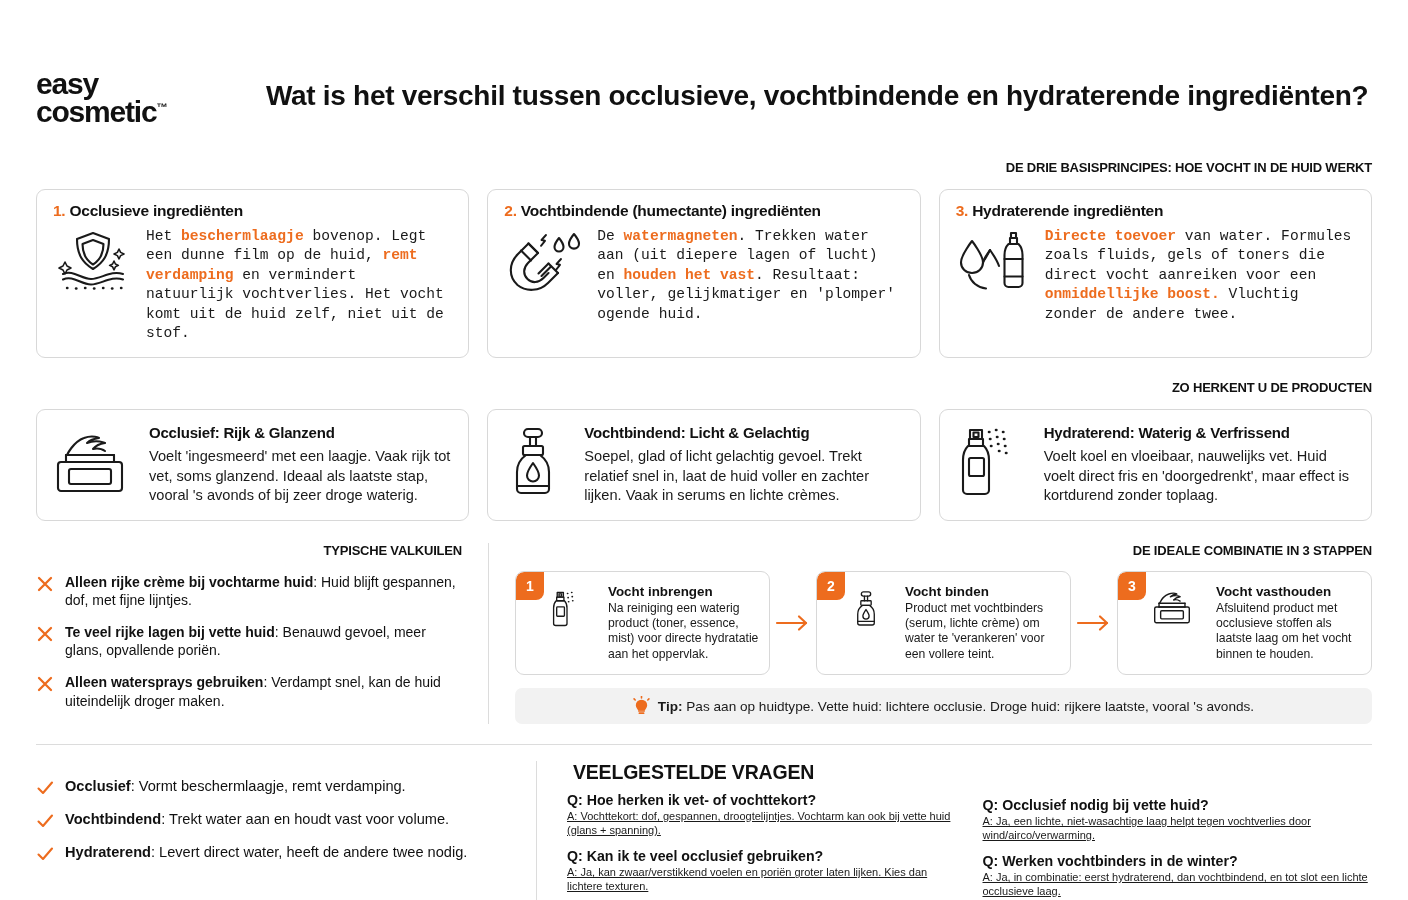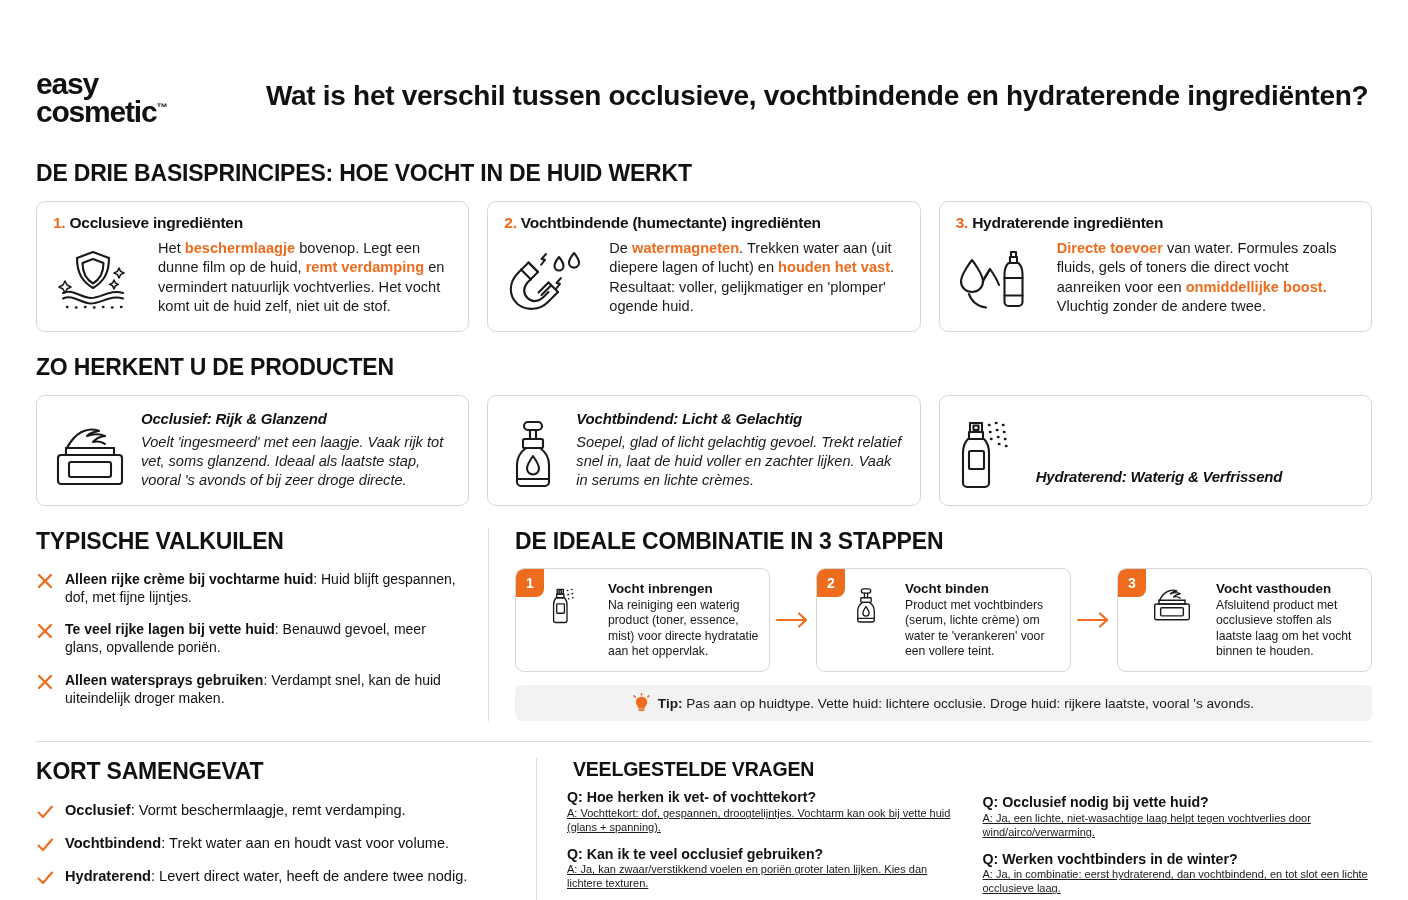--- a/index.html
+++ b/index.html
@@ -13,39 +13,39 @@
   .page { position: relative; width: 1408px; height: 900px; padding: 0; margin-top: 48px; }
 
   
   .header { display: flex; align-items: flex-start; padding: 16px 36px 0 36px; height: 112px; }
   .logo { width: 230px; flex: 0 0 230px; padding-top: 6px; }
   .logo-txt { font-weight: 800; font-size: 30px; line-height: 0.92; letter-spacing: -1.2px; color: #111; }
   .logo-txt .tm { font-size: 11px; vertical-align: super; letter-spacing: 0; font-weight: 700; }
   .title { font-size: 28px; font-weight: 700; line-height: 1.28; letter-spacing: -0.3px; color: #111; padding-top: 14px; }
 
   
-  .sec-head { font-size: 23px; font-weight: 800; letter-spacing: -0.2px; color: #111; }
+  .sec-head { font-size: 13px; font-weight: 800; letter-spacing: -0.2px; color: #111; text-align: right; }
 
   .band { padding: 0 36px; }
 
   
   .row3 { display: flex; gap: 18px; margin-top: 14px; }
   .card {
     flex: 1 1 0; border: 1px solid #d8d8d8; border-radius: 9px; background: #fff;
     padding: 12px 16px 14px 16px;
   }
   .card-title { font-size: 15.5px; font-weight: 800; letter-spacing: -0.25px; margin-bottom: 7px; color:#111; }
   .card-title .num { color: #ED6C1E; }
-  .card-body { display: flex; gap: 25px; align-items: center; }
+  .card-body { display: flex; gap: 13px; align-items: flex-start; font-family: Liberation Mono, monospace; }
   .icon-box { flex: 0 0 auto; padding-top: 2px; }
   .card-text { font-size: 14.6px; line-height: 1.33; color: #1a1a1a; }
   .or { color: #ED6C1E; font-weight: 700; }
 
   
-  .card2 { display: flex; gap: 14px; align-items: flex-end; padding: 14px 16px 14px 16px; font-style: italic; }
+  .card2 { display: flex; gap: 22px; align-items: flex-start; padding: 14px 16px 14px 16px; }
   .card2 .txtwrap { flex: 1 1 auto; }
   .card2 .hd { font-size: 15px; font-weight: 800; letter-spacing: -0.2px; margin-bottom: 6px; color:#111; }
 
   
   .mid { display: flex; margin-top: 22px; padding: 0 36px; }
   .mid-left { width: 452px; flex: 0 0 452px; padding-right: 26px; }
   .mid-div { width: 1px; background: #dcdcdc; flex: 0 0 1px; }
   .mid-right { flex: 1 1 auto; padding-left: 26px; }
 
   .pitfalls { margin-top: 15px; }
@@ -221,21 +221,21 @@
             <path d="M13 29 h48"></path>
             <path d="M13 36 h48"></path>
             <path d="M13 29 L13 36"></path>
             <path d="M61 29 L61 36"></path>
             <path d="M8 36 h58 a3 3 0 0 1 3 3 v23 a3 3 0 0 1 -3 3 H8 a3 3 0 0 1 -3 -3 V39 a3 3 0 0 1 3 -3 Z"></path>
             <rect x="16" y="43" width="42" height="15" rx="2"></rect>
           </svg>
         </div>
         <div class="txtwrap">
           <div class="hd">Occlusief: Rijk &amp; Glanzend</div>
-          <div class="card-text">Voelt 'ingesmeerd' met een laagje. Vaak rijk tot vet, soms glanzend. Ideaal als laatste stap, vooral 's avonds of bij zeer droge directe.</div>
+          <div class="card-text">Voelt 'ingesmeerd' met een laagje. Vaak rijk tot vet, soms glanzend. Ideaal als laatste stap, vooral 's avonds of bij zeer droge waterig.</div>
         </div>
       </div>
 
       <div class="card card2">
         <div class="icon-box">
           <svg width="58" height="72" viewBox="0 0 58 72" fill="none" stroke="#1a1a1a" stroke-width="2.1" stroke-linecap="round" stroke-linejoin="round">
             <path d="M24 3 h10 a4 4 0 0 1 0 8 h-10 a4 4 0 0 1 0 -8 Z"></path>
             <path d="M26 11 v9"></path>
               <path d="M32 11 v9"></path>
             <rect x="19" y="20" width="20" height="9" rx="1.5"></rect>
@@ -268,20 +268,21 @@
               <path d="M35 20 h0.4"></path>
                 <path d="M42 18 h0.4"></path>
                 <path d="M49 20 h0.4"></path>
               <path d="M43 25 h0.4"></path>
                 <path d="M50 27 h0.4"></path>
             </g>
           </svg>
         </div>
         <div class="txtwrap">
           <div class="hd">Hydraterend: Waterig &amp; Verfrissend</div>
+          <div class="card-text">Voelt koel en vloeibaar, nauwelijks vet. Huid voelt direct fris en 'doorgedrenkt', maar effect is kortdurend zonder toplaag.</div>
         </div>
       </div>
 
     </div>
   </div>
 
   <div class="mid">
     <div class="mid-left">
       <div class="sec-head">TYPISCHE VALKUILEN</div>
       <div class="pitfalls">
@@ -417,21 +418,20 @@
         </span>
         <span><b>Tip:</b><span> Pas aan op huidtype. Vette huid: lichtere occlusie. Droge huid: rijkere laatste, vooral 's avonds.</span></span>
       </div>
     </div>
   </div>
 
   <div class="hr"></div>
 
   <div class="bot">
     <div class="bot-left">
-      <div class="sec-head">KORT SAMENGEVAT</div>
       <div class="sum">
 
         <div class="sm">
           <span class="ck">
             <svg width="18" height="18" viewBox="0 0 18 18" fill="none" stroke="#ED6C1E" stroke-width="2.1" stroke-linecap="round" stroke-linejoin="round">
                 <path d="M2.5 9.5 L7 14 L16 3.5"></path>
               </svg>
           </span>
           <div class="sm-tx"><b>Occlusief</b><span>: Vormt beschermlaagje, remt verdamping.</span></div>
         </div>

